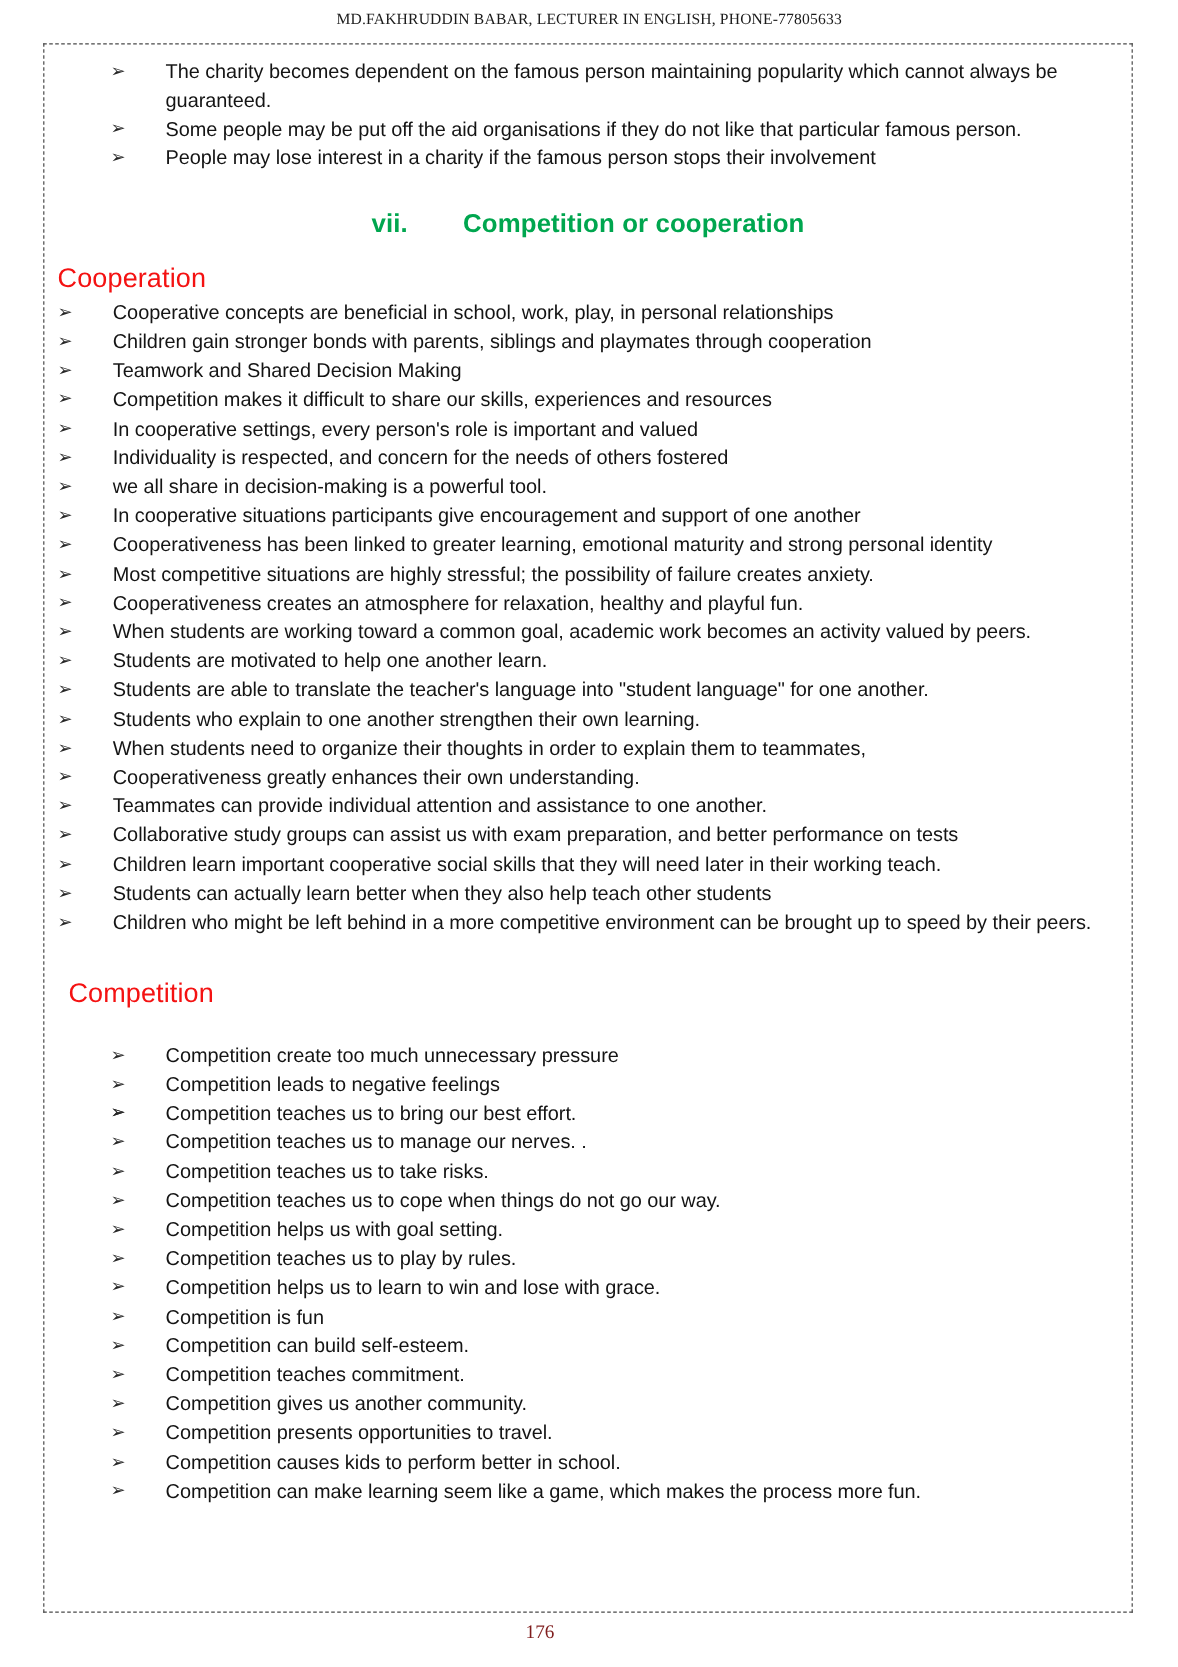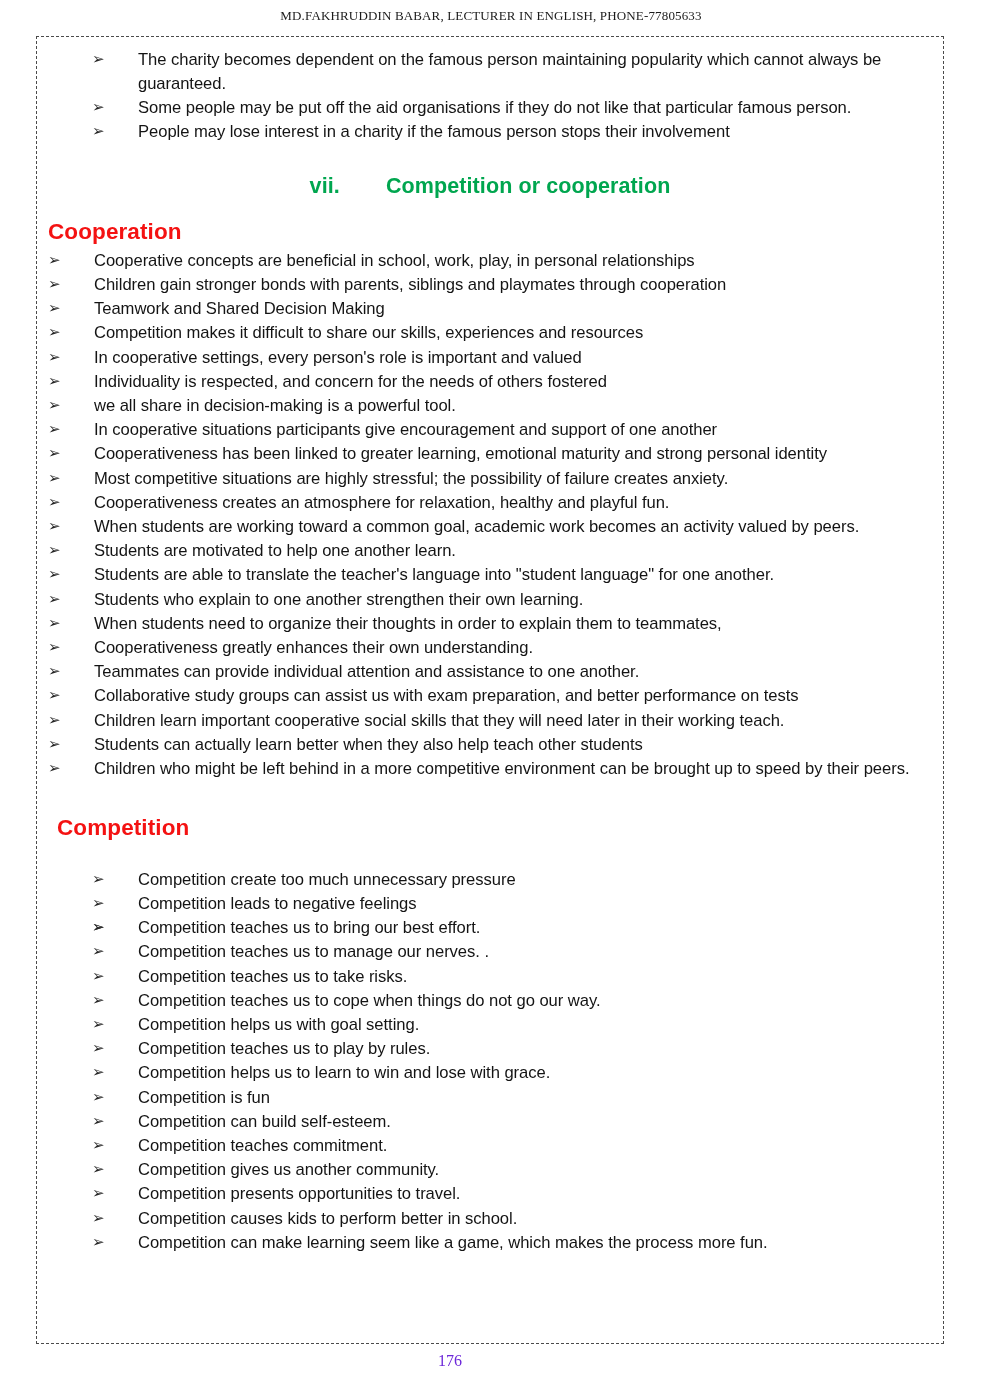--- a/index.html
+++ b/index.html
@@ -89,41 +89,41 @@
     margin: 30px 0 20px 0;
     letter-spacing: 0.1px;
   }
   .section-heading .numeral {
     display: inline-block;
     margin-right: 46px;
   }
 
   .sub-heading {
     font-size: 22.5px;
-    font-weight: bold;
+    font-weight: normal;
     color: #f41212;
     margin: 0 0 4px 0;
     letter-spacing: 0.1px;
   }
   .sub-heading.competition {
     margin-top: 34px;
     margin-bottom: 27px;
     margin-left: 9px;
   }
 
   
   .page-footer {
     position: absolute;
     left: 0;
     top: 1352px;
     width: 900px;
     text-align: center;
     font-family: "Liberation Serif", serif;
     font-size: 16px;
-    color: #6d28d9;
+    color: #7f1d1d;
   }
 </style>
 </head>
 <body>
 
 <div class="page-header">MD.FAKHRUDDIN BABAR, LECTURER IN ENGLISH, PHONE-77805633</div>
 
 <div class="page-frame"></div>
 
 <div class="content">

